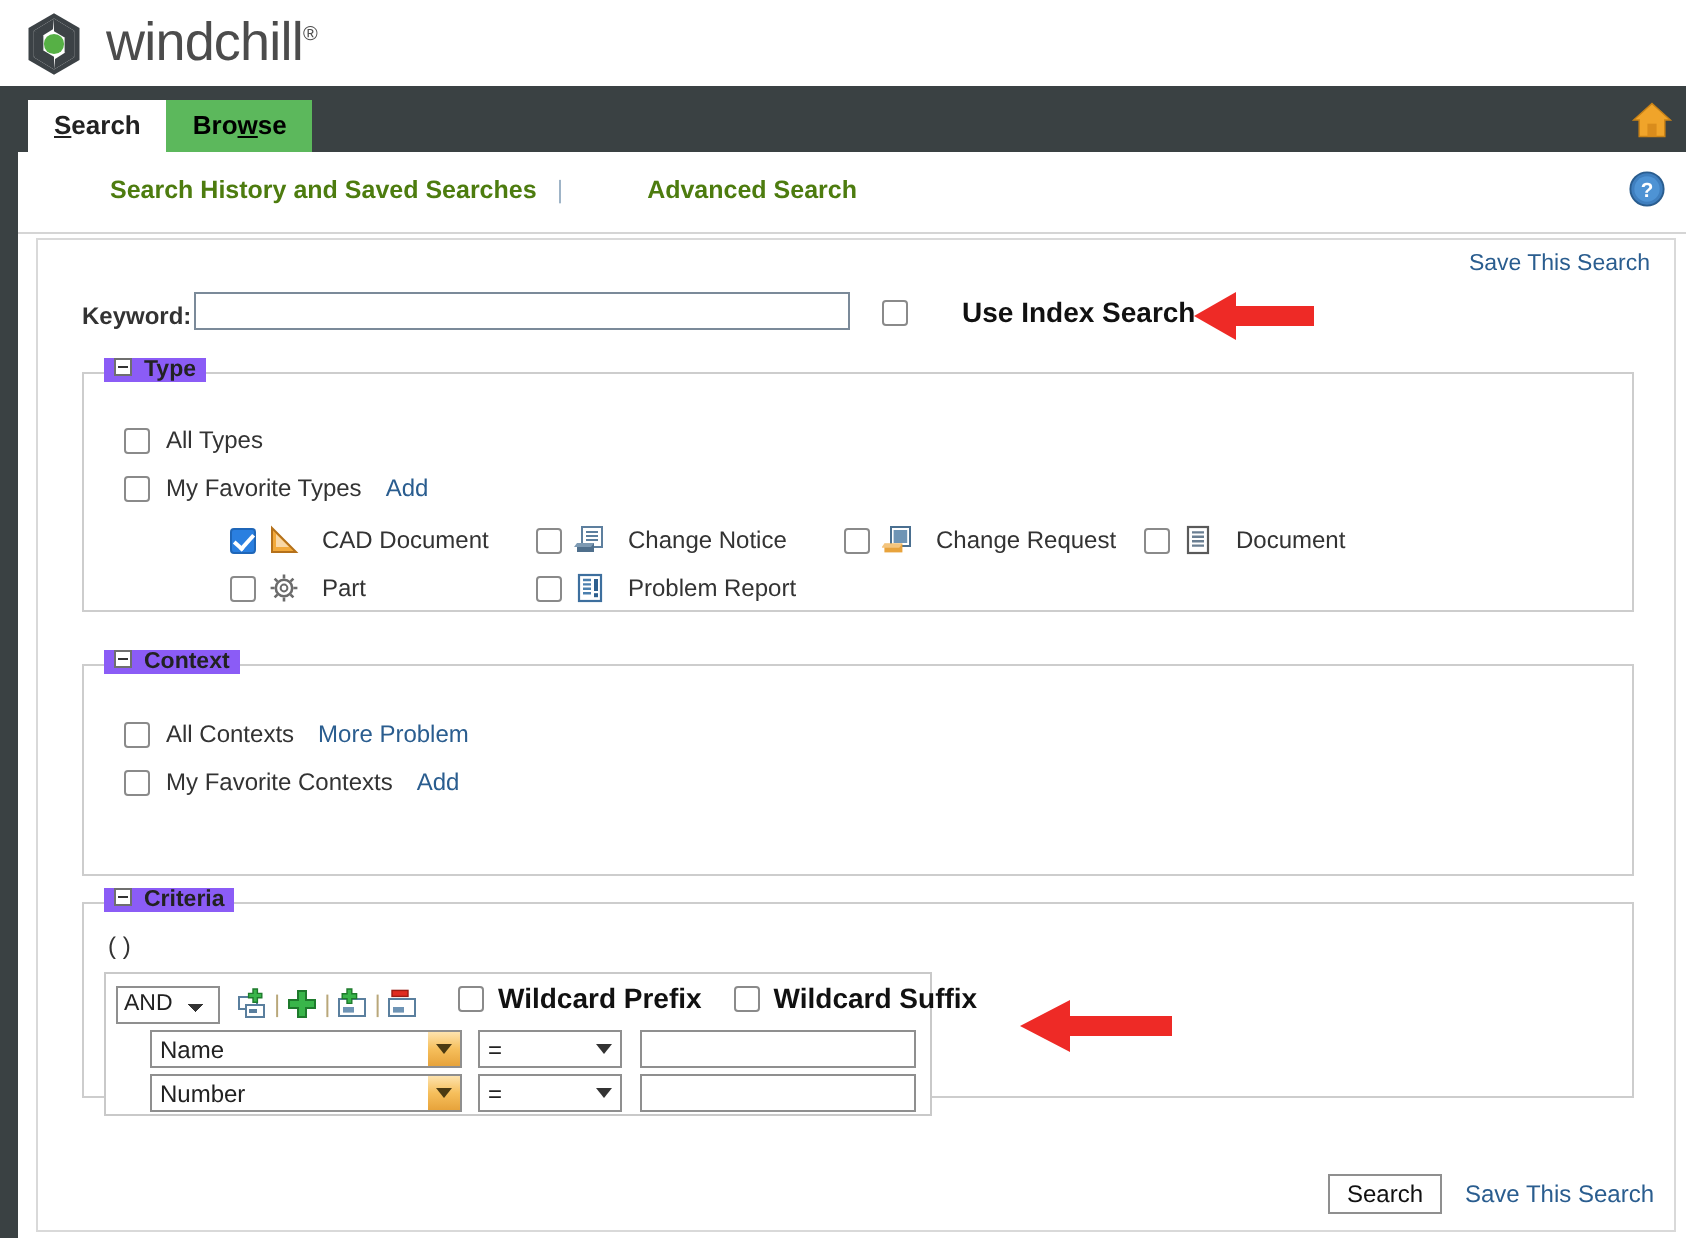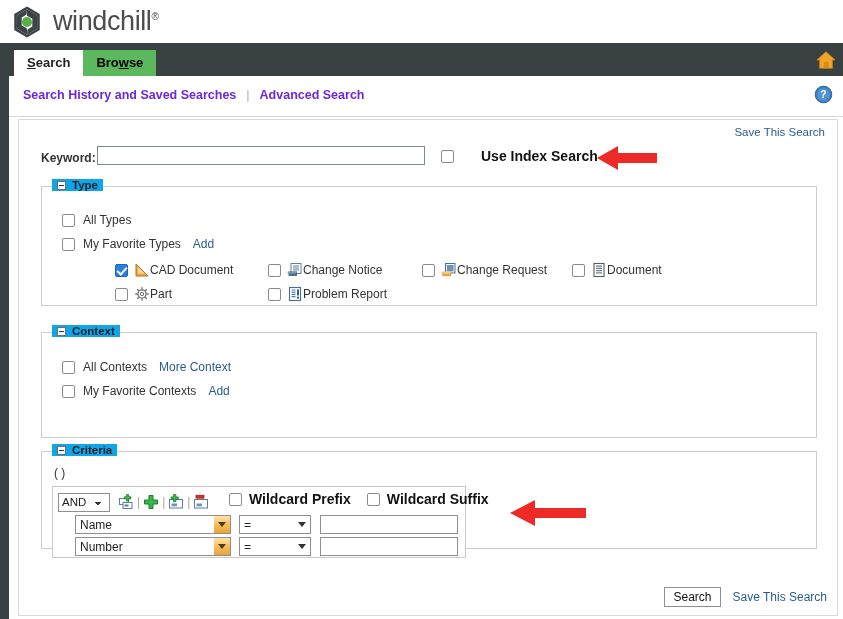--- a/index.html
+++ b/index.html
@@ -102,24 +102,25 @@
   }
   .subnav-links {
     position: absolute;
     left: 14px; top: 12px;
     display: flex;
     align-items: center;
     font-size: 12.5px;
     font-weight: bold;
   }
   .subnav-links a {
-    color: #6d28d9;
+    color: #4d7c0f;
     text-decoration: none;
     cursor: pointer;
     white-space: nowrap;
+    margin-left: 32px;
   }
   .subnav-sep {
     color: #9fb4c7;
     margin: 0 10px;
     font-weight: normal;
   }
   .help-icon {
     position: absolute;
     right: 10px; top: 9px;
     width: 19px; height: 19px;
@@ -186,24 +187,23 @@
 
   
   .fs {
     position: absolute;
     border: 1px solid #cdcdcd;
     background: #ffffff;
   }
   .fs-legend {
     position: absolute;
     top: -8px; left: 10px;
-    background: #0ea5e9;
+    background: #8b5cf6;
     padding: 0 5px;
     display: flex;
-    align-items: center;
     font-size: 11.5px;
     font-weight: bold;
     color: #222;
   }
   .collapse-box {
     width: 9px; height: 9px;
     border: 1px solid #6f6f6f;
     background: #ffffff;
     margin-right: 6px;
     position: relative;
@@ -267,21 +267,21 @@
     display: flex;
     align-items: center;
     position: absolute;
   }
   .type-item .ico {
     width: 16px; height: 16px;
     margin-left: 6px;
     flex: 0 0 16px;
   }
   .type-item .tl {
-    margin-left: 0;
+    margin-left: 11px;
     font-size: 12px;
     color: #333;
     white-space: nowrap;
   }
 
   
   .paren {
     position: absolute;
     left: 12px; top: 14px;
     font-size: 12px;
@@ -587,21 +587,21 @@
 
     <div class="fs" style="left:22px; top:212px; width:776px; height:106px;">
       <div class="fs-legend">
         <span class="collapse-box"></span>
         <span>Context</span>
       </div>
 
       <div class="row-item" style="left:20px; top:27px;">
         <span class="cb"></span>
         <span class="lbl">All Contexts</span>
-        <a class="linklet">More Context</a>
+        <a class="linklet">More Problem</a>
       </div>
 
       <div class="row-item" style="left:20px; top:51px;">
         <span class="cb"></span>
         <span class="lbl">My Favorite Contexts</span>
         <a class="linklet">Add</a>
       </div>
     </div>
 
     <div class="fs" style="left:22px; top:331px; width:776px; height:98px;">

